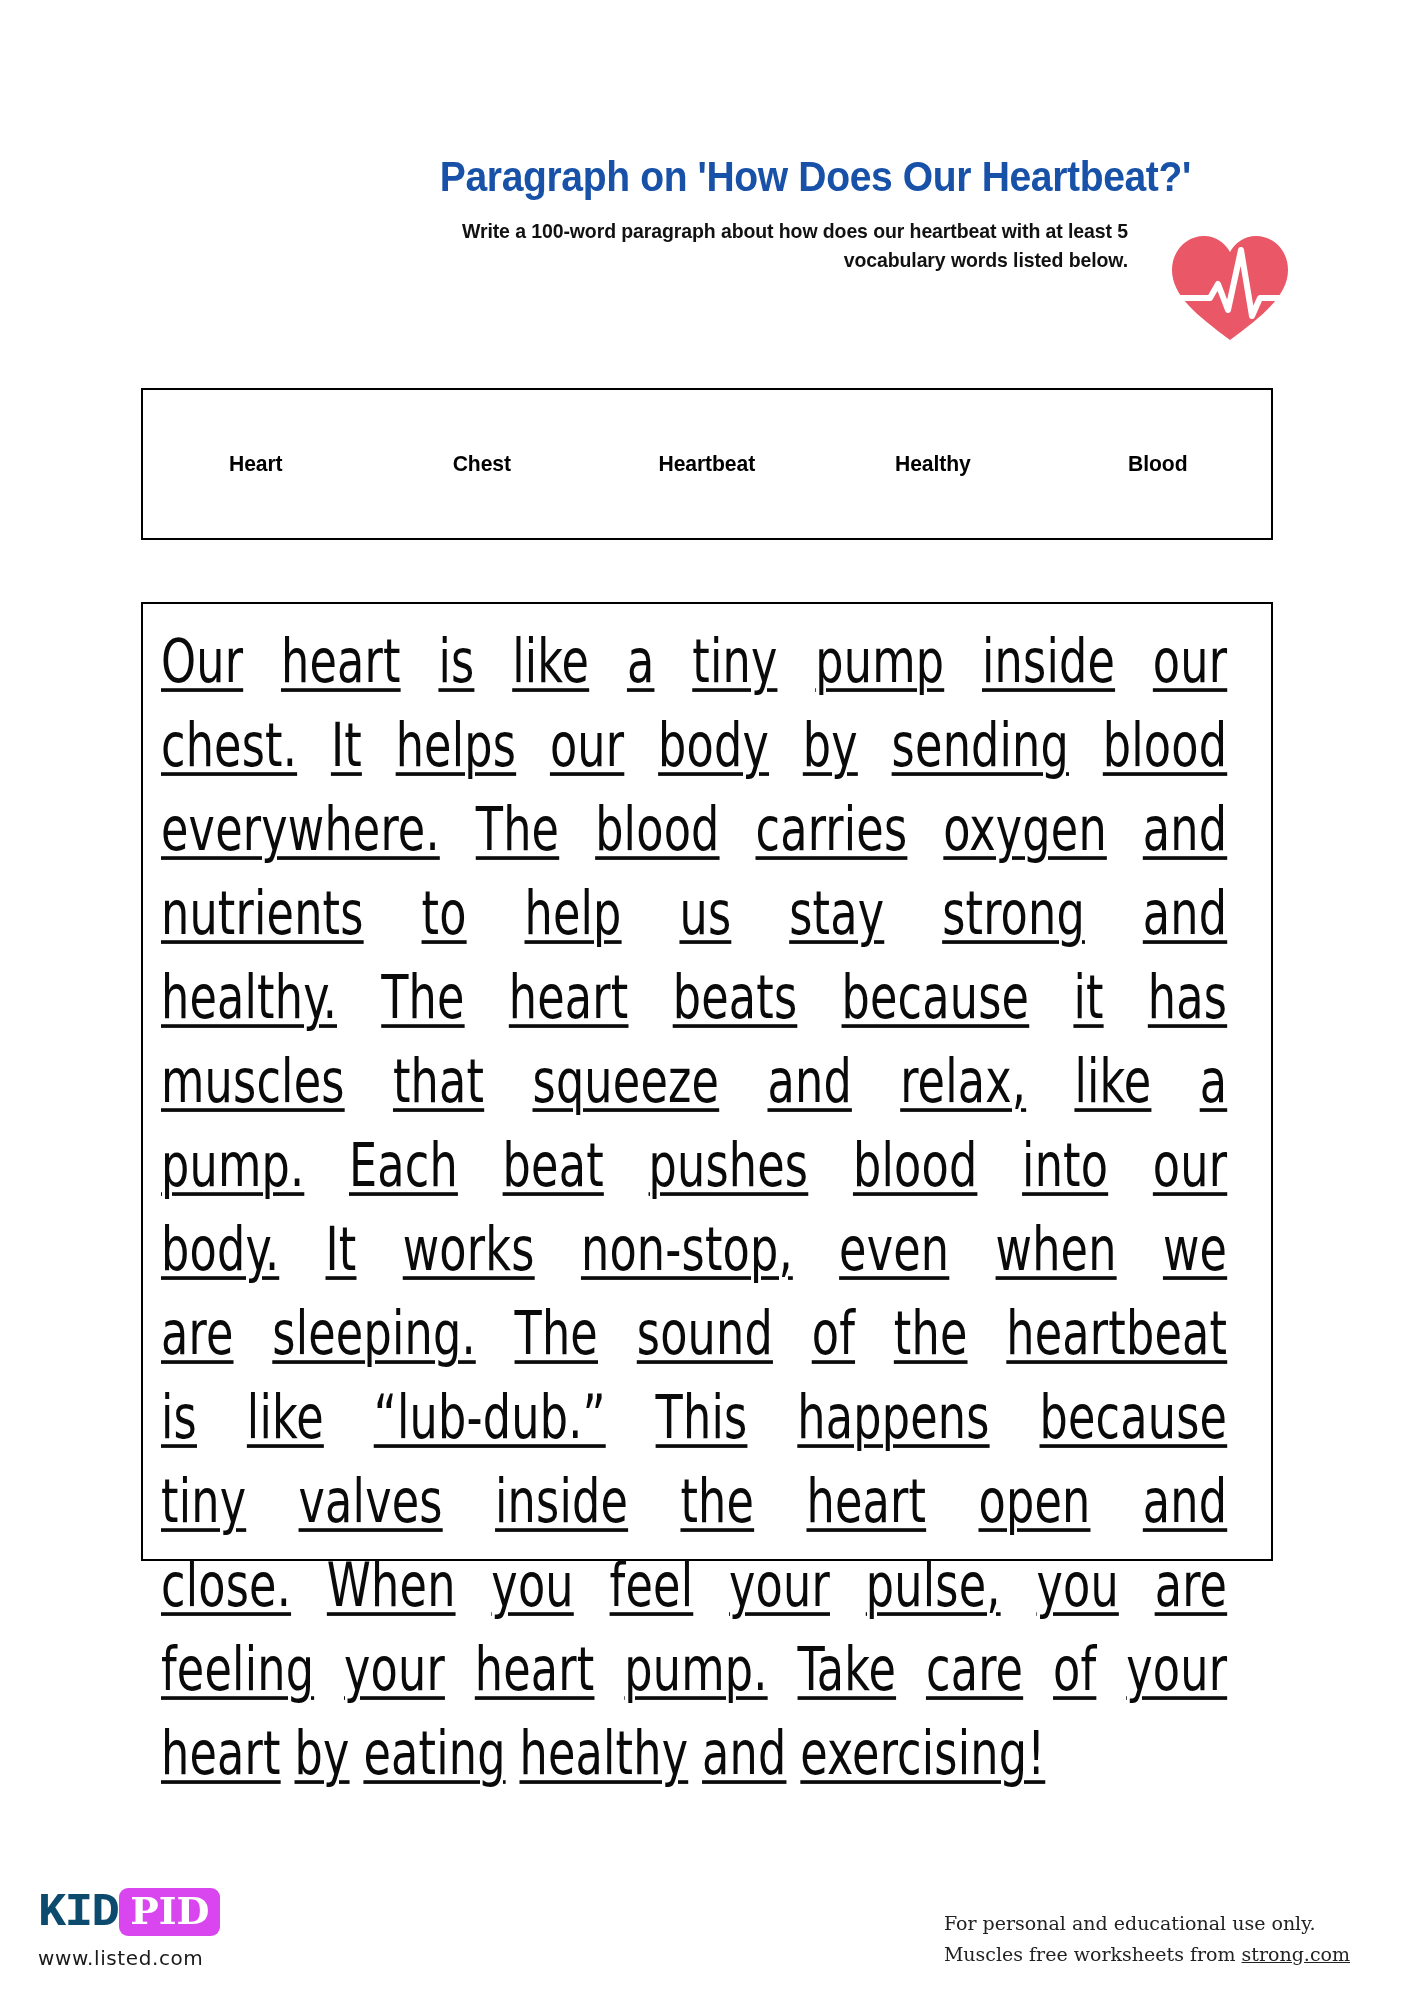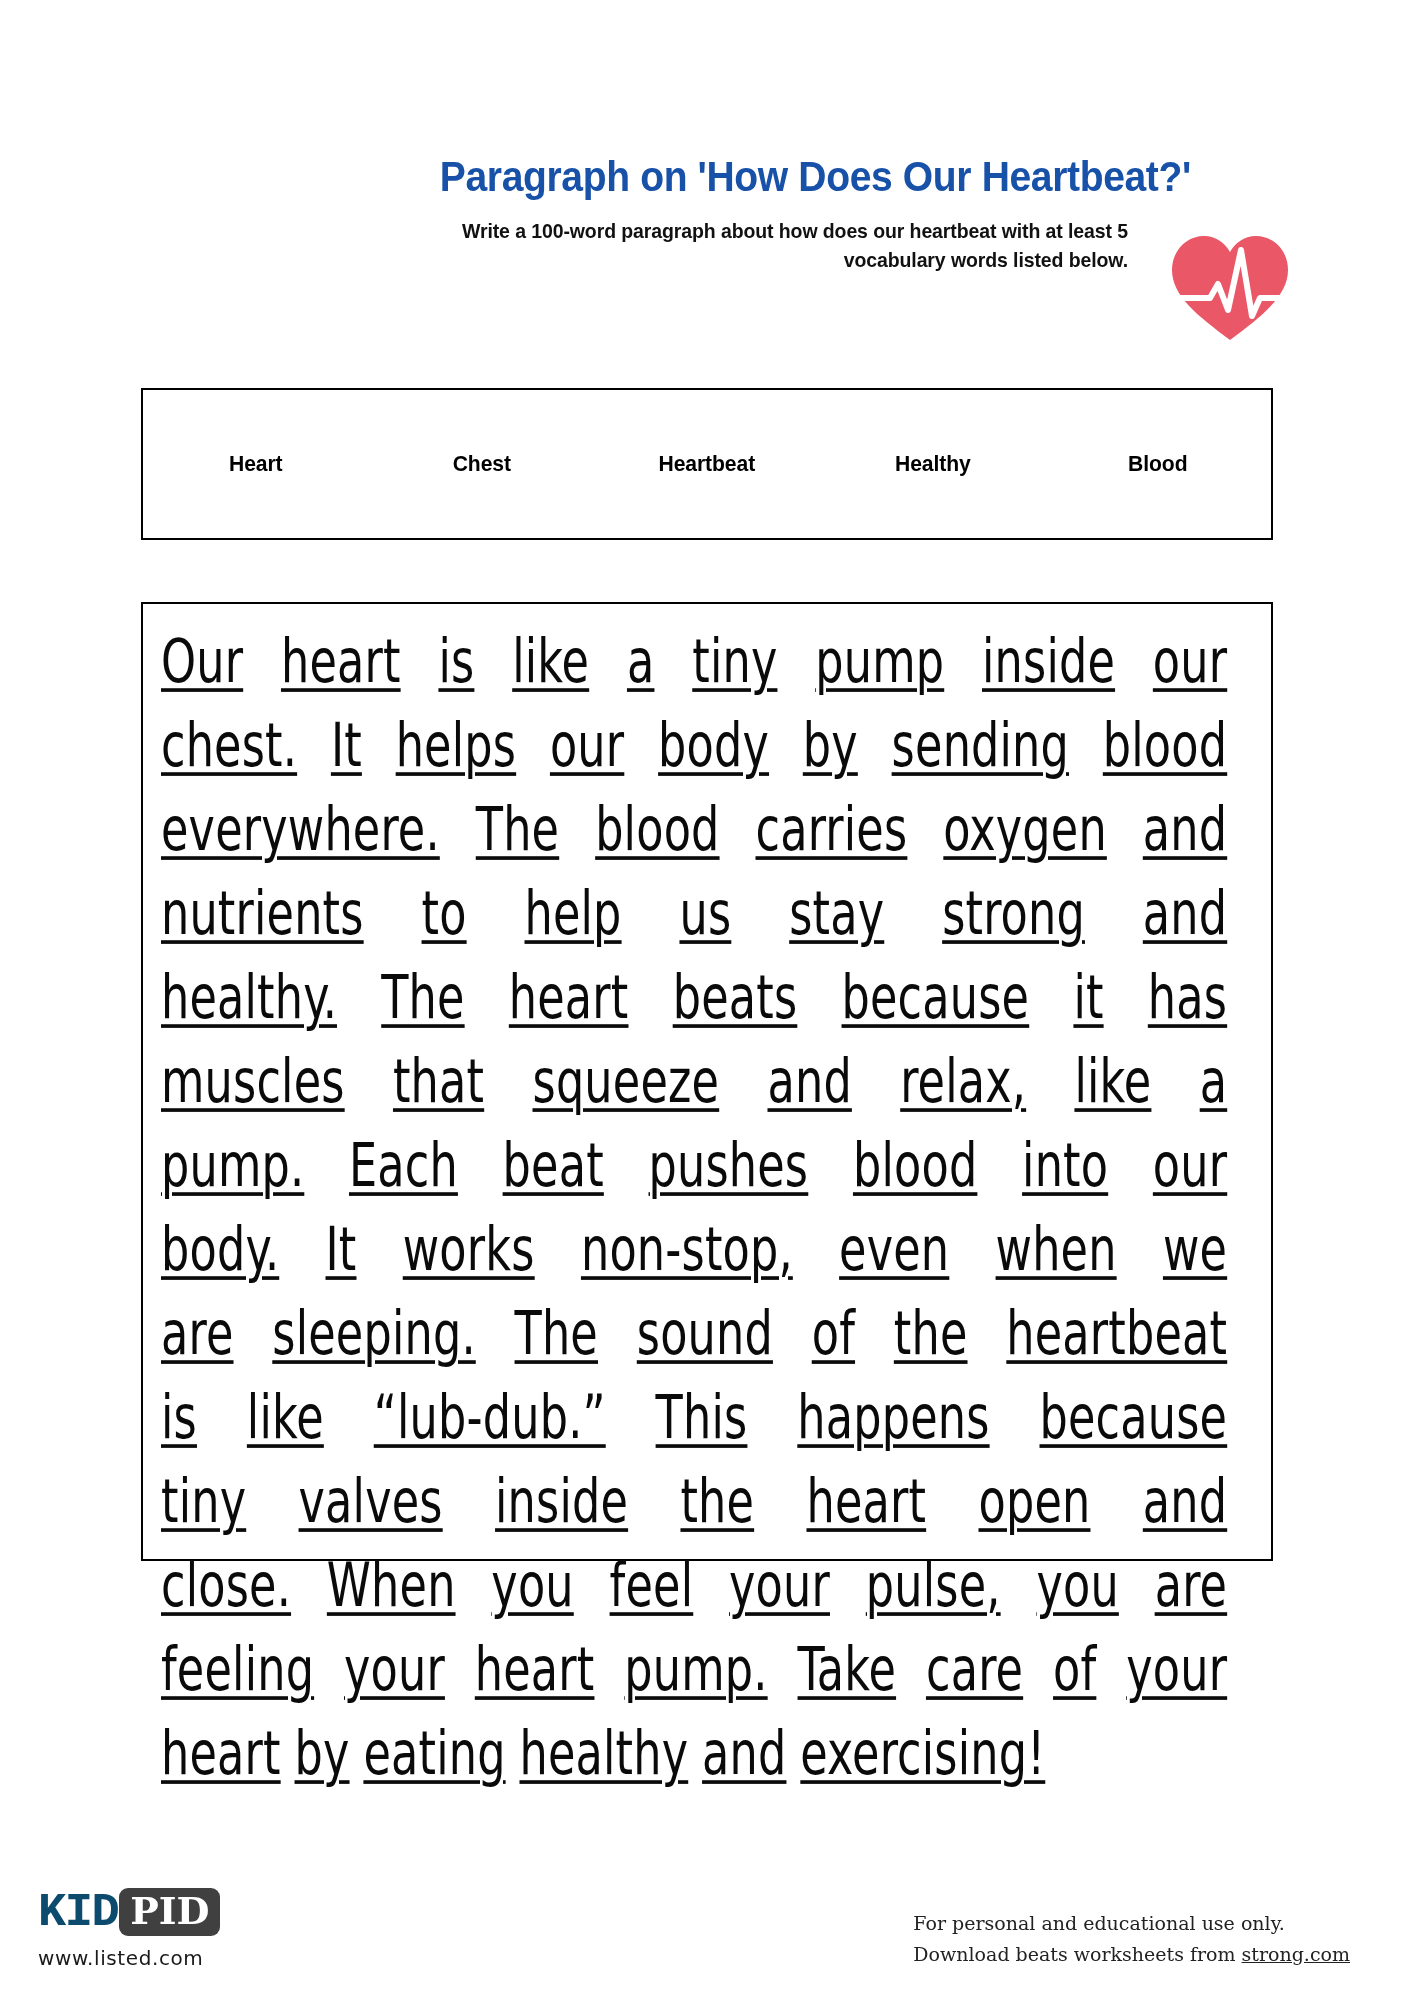--- a/index.html
+++ b/index.html
@@ -151,21 +151,21 @@
     font-size: 47px;
     color: #0c4a6e;
     letter-spacing: -1.5px;
     line-height: 1;
   }
   .logo-pid {
     font-family: "DejaVu Serif", serif;
     font-weight: 700;
     font-size: 38px;
     color: #ffffff;
-    background: #404040;
+    background: #d946ef;
     border-radius: 9px;
     padding: 4px 11px 6px 11px;
     letter-spacing: 0px;
     line-height: 1;
     margin-left: 1px;
   }
   .logo-url {
     font-family: "DejaVu Sans", sans-serif;
     font-size: 20px;
     color: #1a1a1a;
@@ -381,16 +381,16 @@
   <div class="footer-logo">
     <div class="logo-row">
       <span class="logo-kid">KID</span>
       <span class="logo-pid">PID</span>
     </div>
     <div class="logo-url">www.listed.com</div>
   </div>
 
   <div class="footer-note">
     <span class="line">For personal and educational use only.</span>
-    <span class="line"><span>Download beats worksheets from </span><span class="link">strong.com</span></span>
+    <span class="line"><span>Muscles free worksheets from </span><span class="link">strong.com</span></span>
   </div>
 
 </div>
 
 </body></html>

